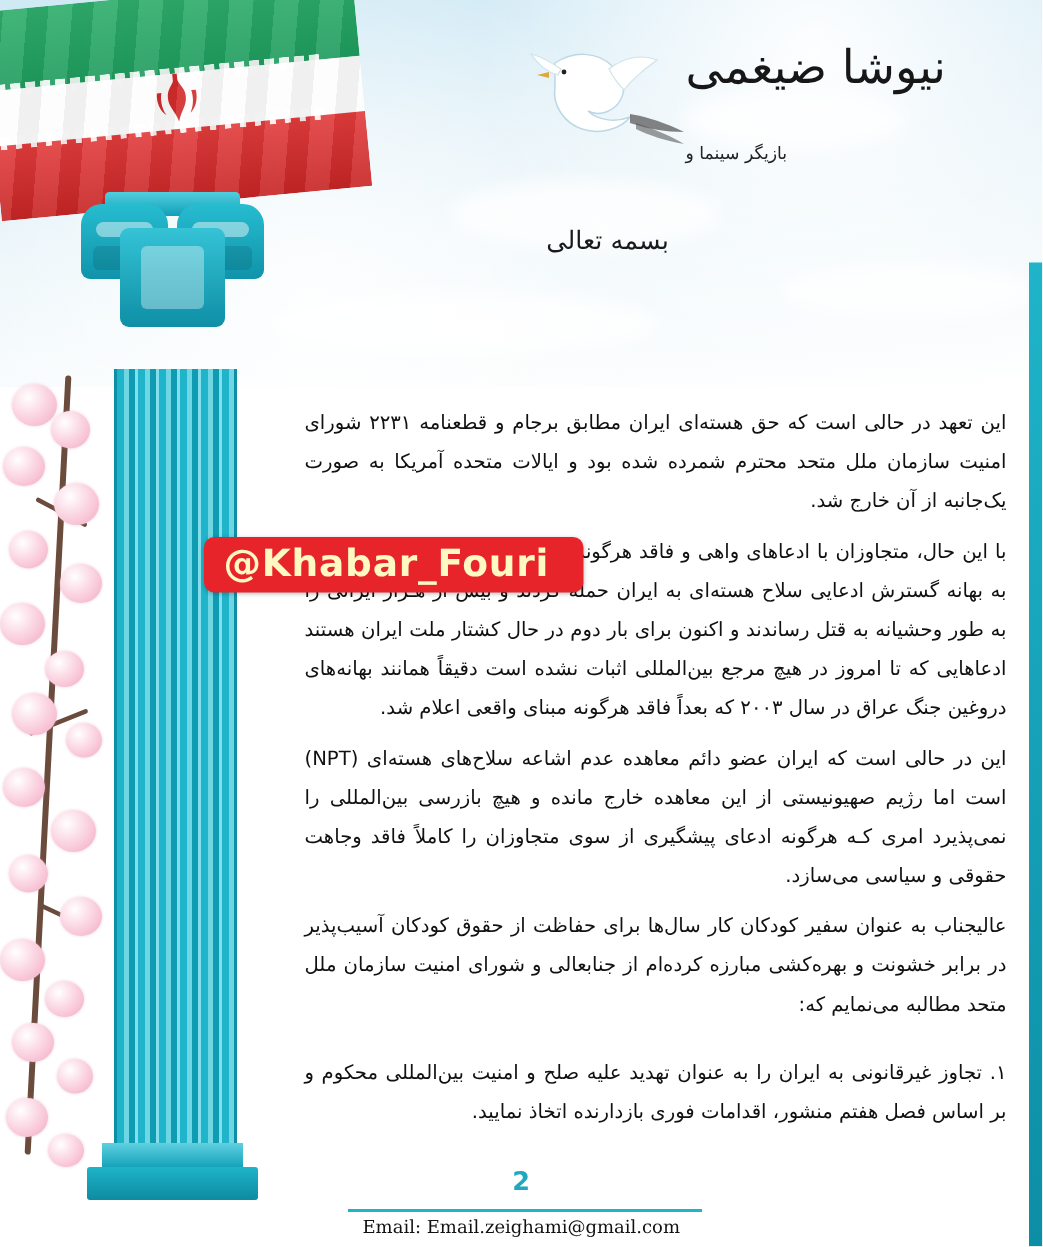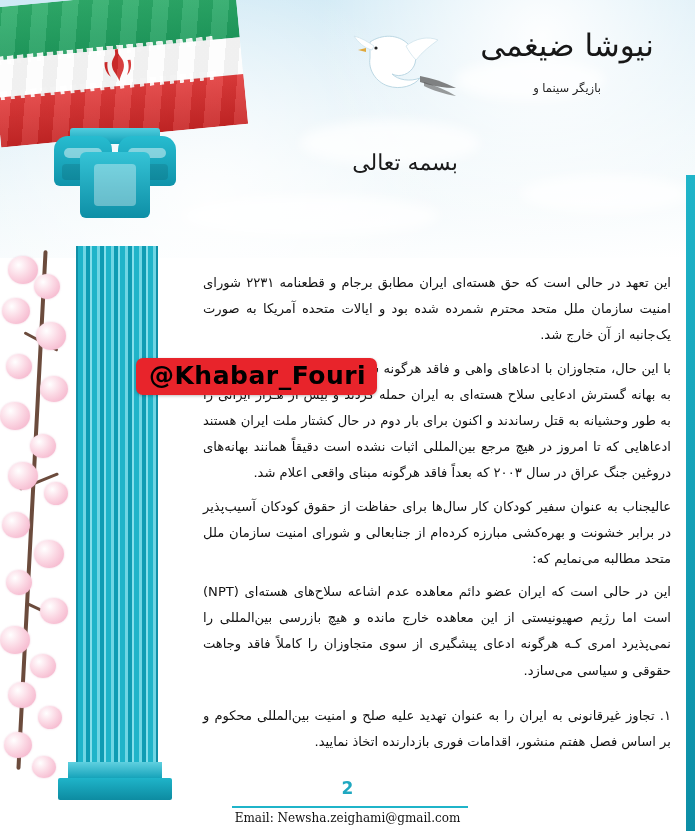--- a/index.html
+++ b/index.html
@@ -95,47 +95,47 @@
     position: absolute;
     left: 352px; top: 28px;
     width: 110px; height: 74px;
   }
 
   
   .namebox {
     position: absolute;
     right: 18px; top: 28px;
     width: 220px;
-    text-align: center;
+    text-align: left;
     direction: rtl;
   }
   .namebox .sig {
     font-family: "DejaVu Serif", serif;
     font-size: 31px;
     color: #171717;
     letter-spacing: -1px;
     line-height: 1.15;
     white-space: nowrap;
   }
   .namebox .role {
-    margin-top: 14px;
+    margin-top: 28px;
     font-size: 11.5px;
     color: #222;
     line-height: 1.75;
     font-family: "DejaVu Sans", sans-serif;
   }
 
   
   .besmellah {
     position: absolute;
     left: 340px; top: 150px;
     width: 130px;
     text-align: center;
     font-family: "DejaVu Serif", serif;
-    font-size: 22px;
+    font-size: 17px;
     color: #1a1a1a;
     direction: rtl;
     letter-spacing: -1px;
   }
 
   
   .column {
     position: absolute;
     left: 52px; top: 128px;
     width: 126px; height: 672px;
@@ -256,26 +256,26 @@
     margin: 0 0 7px 0;
   }
   .body-text p.list-item { margin-bottom: 10px; }
   .body-text .gap { height: 12px; }
 
   
   .watermark {
     position: absolute;
     left: 136px; top: 358px;
     background: #e8242b;
-    color: #000000;
+    color: #fef9c3;
     font-family: "DejaVu Sans", sans-serif;
     font-weight: bold;
     font-size: 25px;
     letter-spacing: 0.5px;
-    padding: 3px 11px 5px 13px;
+    padding: 3px 23px 5px 13px;
     border-radius: 7px;
     box-shadow: 0 1px 3px rgba(0,0,0,0.25);
   }
 
   
   .page-num {
     position: absolute;
     left: 0; right: 0; top: 778px;
     text-align: center;
     color: #1fa8c0;
@@ -432,26 +432,26 @@
     <div class="petal" style="left:38px;top:456px;width:24px;height:23px;"></div>
     <div class="petal" style="left:4px;top:482px;width:28px;height:26px;"></div>
     <div class="petal" style="left:32px;top:506px;width:24px;height:22px;"></div>
   </div>
 
   <div class="rail"></div>
 
   <div class="body-text">
     <p>این تعهد در حالی است که حق هسته‌ای ایران مطابق برجام و قطعنامه ۲۲۳۱ شورای امنیت سازمان ملل متحد محترم شمرده شده بود و ایالات متحده آمریکا به صورت یک‌جانبه از آن خارج شد.</p>
     <p>با این حال، متجاوزان با ادعاهای واهی و فاقد هرگونه سند معتبر ابتدا در جنگ ۱۲ روزه به بهانه گسترش ادعایی سلاح هسته‌ای به ایران حمله کردند و بیش از هـزار ایرانی را به طور وحشیانه به قتل رساندند و اکنون برای بار دوم در حال کشتار ملت ایران هستند ادعاهایی که تا امروز در هیچ مرجع بین‌المللی اثبات نشده است دقیقاً همانند بهانه‌های دروغین جنگ عراق در سال ۲۰۰۳ که بعداً فاقد هرگونه مبنای واقعی اعلام شد.</p>
+    <p>این در حالی است که ایران عضو دائم معاهده عدم اشاعه سلاح‌های هسته‌ای (NPT) است اما رژیم صهیونیستی از این معاهده خارج مانده و هیچ بازرسی بین‌المللی را نمی‌پذیرد امری کـه هرگونه ادعای پیشگیری از سوی متجاوزان را کاملاً فاقد وجاهت حقوقی و سیاسی می‌سازد.</p>
     <p>عالیجناب به عنوان سفیر کودکان کار سال‌ها برای حفاظت از حقوق کودکان آسیب‌پذیر در برابر خشونت و بهره‌کشی مبارزه کرده‌ام از جنابعالی و شورای امنیت سازمان ملل متحد مطالبه می‌نمایم که:</p>
-    <p>این در حالی است که ایران عضو دائم معاهده عدم اشاعه سلاح‌های هسته‌ای (NPT) است اما رژیم صهیونیستی از این معاهده خارج مانده و هیچ بازرسی بین‌المللی را نمی‌پذیرد امری کـه هرگونه ادعای پیشگیری از سوی متجاوزان را کاملاً فاقد وجاهت حقوقی و سیاسی می‌سازد.</p>
     <div class="gap"></div>
     <p class="list-item">۱. تجاوز غیرقانونی به ایران را به عنوان تهدید علیه صلح و امنیت بین‌المللی محکوم و بر اساس فصل هفتم منشور، اقدامات فوری بازدارنده اتخاذ نمایید.</p>
 
   </div>
 
   <div class="watermark">@Khabar_Fouri</div>
 
   <div class="page-num">2</div>
   <div class="footer-rule"></div>
-  <div class="footer-email">Email: Newsha.zeighami@gmail.com</div>
+  <div class="footer-email">Email: Email.zeighami@gmail.com</div>
 
 </div>
 
 </body></html>

